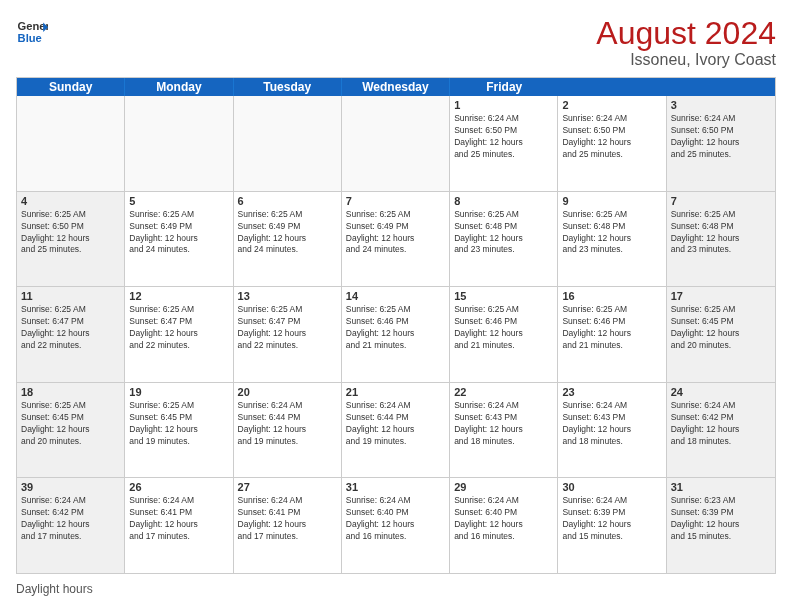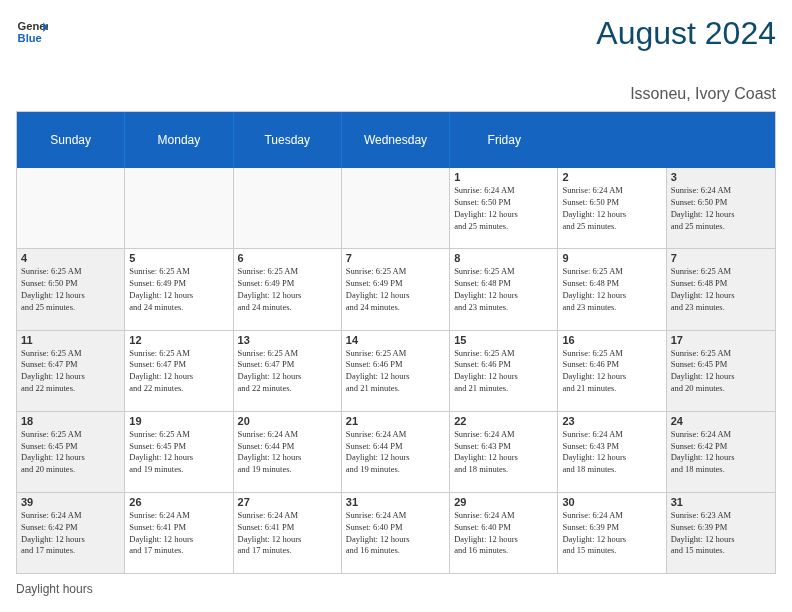--- a/index.html
+++ b/index.html
@@ -31,45 +31,44 @@
       width: 32px;
       height: 32px;
       margin-right: 2px;
     }
     .title-block {
       text-align: right;
     }
     .main-title {
       font-size: 32px;
       font-weight: normal;
-      color: #0c4a6e;
+      color: #b91c1c;
       line-height: 1.1;
     }
     .sub-title {
       font-size: 16px;
       color: #555;
-      margin-top: 34px;
     }
     .calendar {
       flex: 1;
       display: flex;
       flex-direction: column;
       border: 1px solid #ccc;
     }
     .cal-header-row {
       display: grid;
       grid-template-columns: repeat(7, 1fr);
       background: #1565C0;
     }
     .cal-header-cell {
       color: #fff;
       font-size: 12px;
-      font-weight: normal;
+      font-weight: bold;
       text-align: center;
-      padding: 21px 2px;
+      padding: 2px 2px;
       border-right: 1px solid #1976D2;
     }
     .cal-header-cell:last-child { border-right: none; }
     .cal-body {
       flex: 1;
       display: flex;
       flex-direction: column;
     }
     .cal-week {
       display: grid;
@@ -92,21 +91,20 @@
     .day-num {
       font-size: 11px;
       font-weight: bold;
       margin-bottom: 2px;
       display: block;
     }
     .day-info {
       font-size: 8.5px;
       line-height: 1.4;
       color: #333;
-      font-family: Liberation Serif, serif;
     }
     .footer {
       margin-top: 8px;
       font-size: 12px;
       color: #555;
     }
   </style>
 </head>
 <body>
 

